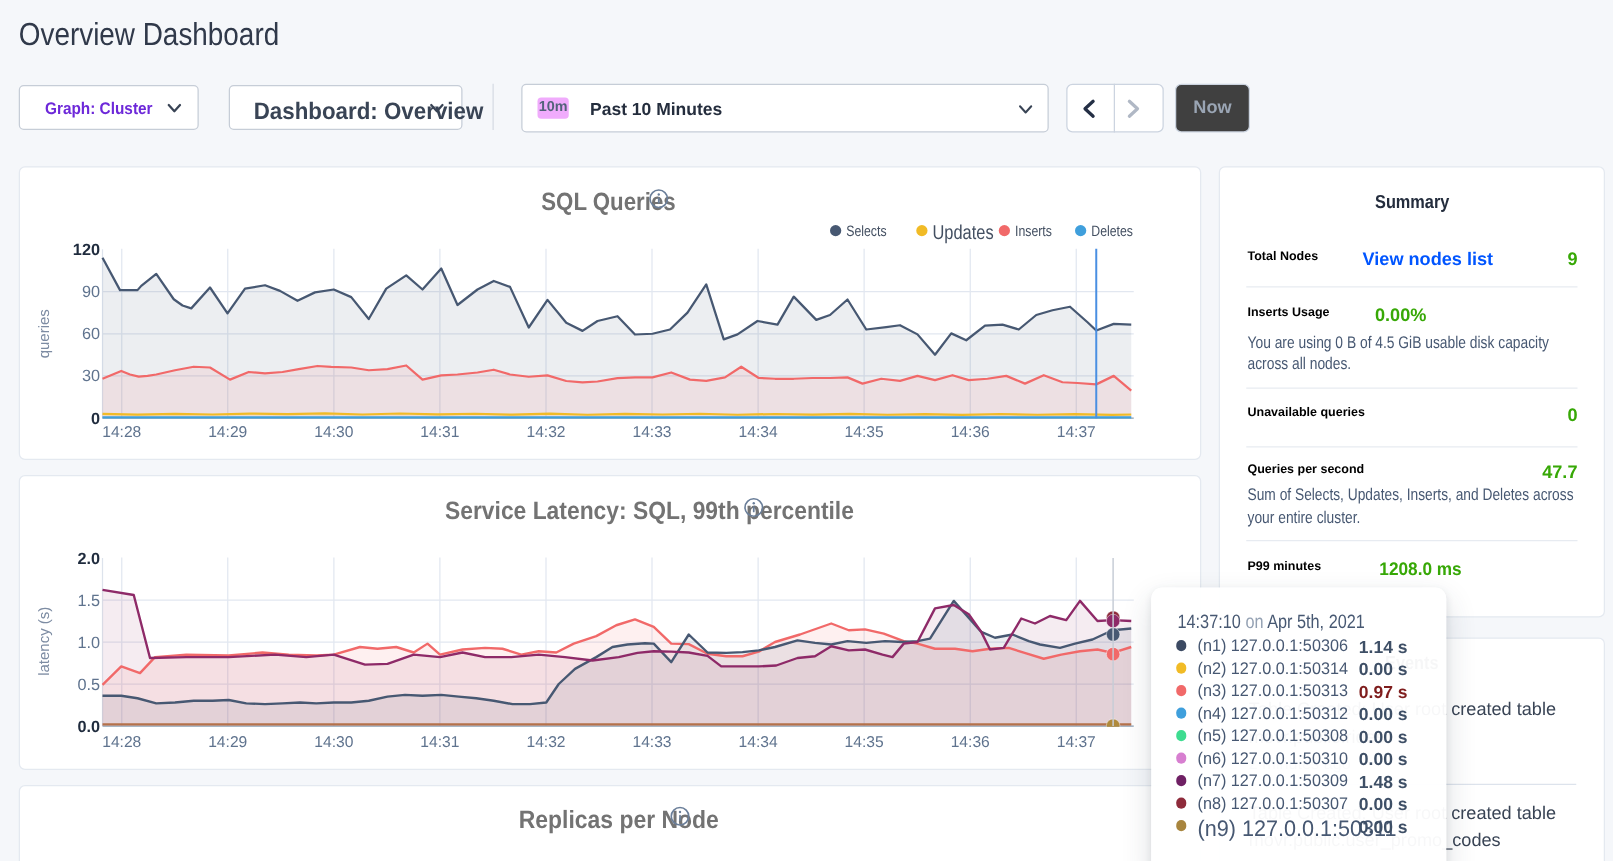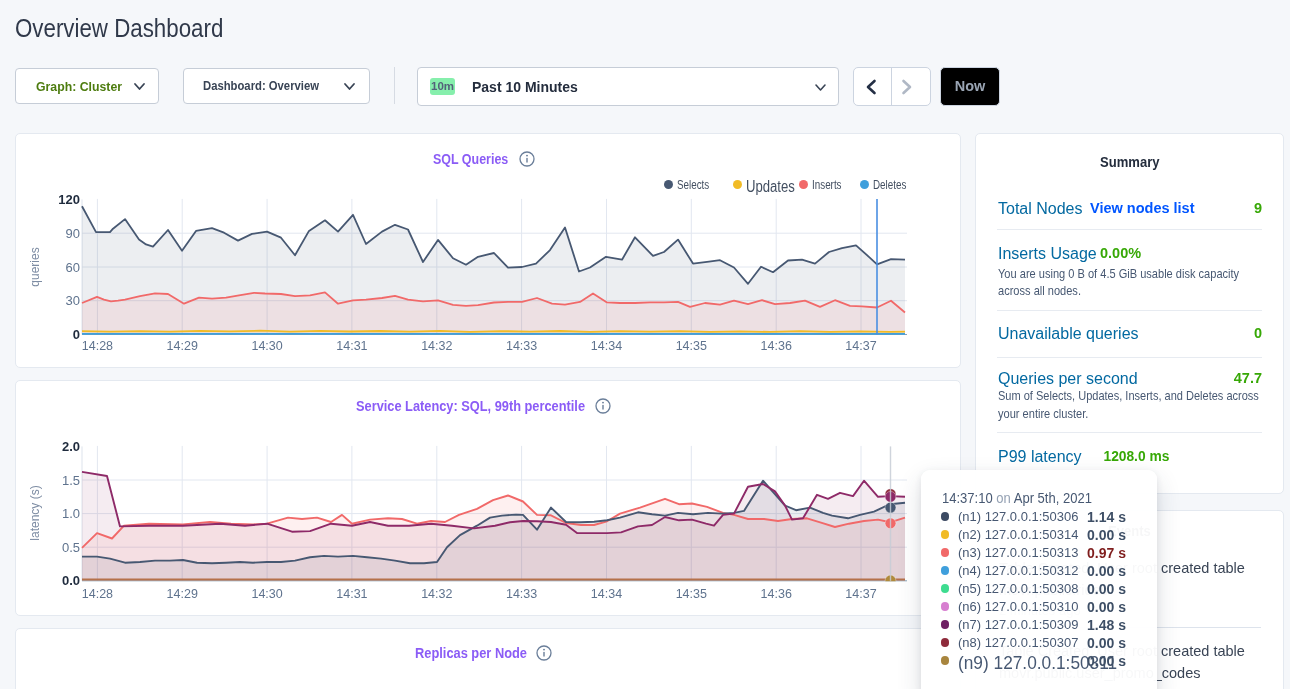--- a/index.html
+++ b/index.html
@@ -1,52 +1,52 @@
 <!DOCTYPE html>
 <html><head><meta charset="utf-8"><style>
 
 *{margin:0;padding:0;box-sizing:border-box}
 html,body{width:1290px;height:689px;overflow:hidden;background:#f5f7fa;
   font-family:"Liberation Sans",sans-serif;-webkit-font-smoothing:antialiased;}
 .abs{position:absolute}
 .card{position:absolute;background:#fff;border:1px solid #e4e9f0;border-radius:5px}
-.ctitle{position:absolute;font-size:14px;font-weight:bold;color:#8b5cf6;white-space:nowrap}
+.ctitle{position:absolute;font-size:20px;font-weight:bold;color:#737373;white-space:nowrap}
 .divline{position:absolute;height:1px;background:#e7ebf1}
-.slabel{font-size:16px;font-weight:normal;color:#0369a1;white-space:nowrap}
+.slabel{font-size:10px;font-weight:bold;color:#000000;white-space:nowrap}
 .sgreen{font-size:14.5px;font-weight:bold;color:#37a806;white-space:nowrap}
 .ssub{position:absolute;font-size:13.5px;color:#475872;line-height:17.6px;white-space:nowrap}
 
 </style></head><body>
 <div class="abs" style="left:15px;top:15px;font-size:25.5px;line-height:26px;color:#30394a"><span style="display:inline-block;transform:scaleX(0.875);transform-origin:0 50%;white-space:nowrap">Overview Dashboard</span></div>
 <div class="abs" style="left:15px;top:68px;width:144px;height:36px;background:#fff;border:1px solid #c6cdd7;border-radius:4px"></div>
-<div class="abs" style="left:36px;top:79px;font-size:13.5px;font-weight:bold;color:#4d7c0f"><span style="display:inline-block;transform:scaleX(0.91);transform-origin:0 50%;white-space:nowrap">Graph: Cluster</span></div>
+<div class="abs" style="left:36px;top:79px;font-size:13.5px;font-weight:bold;color:#6d28d9"><span style="display:inline-block;transform:scaleX(0.91);transform-origin:0 50%;white-space:nowrap">Graph: Cluster</span></div>
 <svg style="position:absolute;left:133.0px;top:82.0px" width="13" height="9" viewBox="0 0 13 9">
     <polyline points="2,2 6.5,7 11,2" fill="none" stroke="#394455" stroke-width="1.8" stroke-linecap="round" stroke-linejoin="round"></polyline>
   </svg>
 <div class="abs" style="left:183px;top:68px;width:187px;height:36px;background:#fff;border:1px solid #c6cdd7;border-radius:4px"></div>
-<div class="abs" style="left:203px;top:79px;font-size:12px;font-weight:bold;color:#394455"><span style="display:inline-block;transform:scaleX(0.94);transform-origin:0 50%;white-space:nowrap">Dashboard: Overview</span></div>
+<div class="abs" style="left:203px;top:79px;font-size:19px;font-weight:bold;color:#394455"><span style="display:inline-block;transform:scaleX(0.94);transform-origin:0 50%;white-space:nowrap">Dashboard: Overview</span></div>
 <svg style="position:absolute;left:343.0px;top:82.0px" width="13" height="9" viewBox="0 0 13 9">
     <polyline points="2,2 6.5,7 11,2" fill="none" stroke="#394455" stroke-width="1.8" stroke-linecap="round" stroke-linejoin="round"></polyline>
   </svg>
 <div class="abs" style="left:394px;top:67px;width:1px;height:37px;background:#d6dbe3"></div>
 <div class="abs" style="left:417px;top:67px;width:422px;height:39px;background:#fff;border:1px solid #c6cdd7;border-radius:4px"></div>
-<div class="abs" style="left:430px;top:78px;width:25px;height:17px;background:#86efac;border-radius:3px;text-align:center;font-size:11.5px;font-weight:bold;color:#53627a;line-height:17px">10m</div>
+<div class="abs" style="left:430px;top:78px;width:25px;height:17px;background:#f0abfc;border-radius:3px;text-align:center;font-size:11.5px;font-weight:bold;color:#53627a;line-height:17px">10m</div>
 <div class="abs" style="left:472px;top:79px;font-size:14px;font-weight:bold;color:#242d3d">Past 10 Minutes</div>
 <svg style="position:absolute;left:813.5px;top:82.5px" width="13" height="9" viewBox="0 0 13 9">
     <polyline points="2,2 6.5,7 11,2" fill="none" stroke="#394455" stroke-width="1.6" stroke-linecap="round" stroke-linejoin="round"></polyline>
   </svg>
 <div class="abs" style="left:853px;top:67px;width:78px;height:39px;background:#fff;border:1px solid #ccd4e0;border-radius:5px"></div>
 <div class="abs" style="left:891px;top:67px;width:1px;height:39px;background:#ccd4e0"></div>
 <svg class="abs" style="left:865px;top:79px" width="12" height="16" viewBox="0 0 12 16">
     <polyline points="9.5,2 3,8 9.5,14" fill="none" stroke="#242f45" stroke-width="2.6" stroke-linecap="round" stroke-linejoin="round"></polyline>
   </svg>
 <svg class="abs" style="left:901px;top:79px" width="12" height="16" viewBox="0 0 12 16">
     <polyline points="2.5,2 9,8 2.5,14" fill="none" stroke="#b0b8c5" stroke-width="2.6" stroke-linecap="round" stroke-linejoin="round"></polyline>
   </svg>
-<div class="abs" style="left:940px;top:67px;width:60px;height:39px;background:#000000;border:1px solid #ccd4e0;border-radius:5px;text-align:center;line-height:37px;font-size:14.5px;font-weight:bold;color:#9aa5b4">Now</div>
+<div class="abs" style="left:940px;top:67px;width:60px;height:39px;background:#404040;border:1px solid #ccd4e0;border-radius:5px;text-align:center;line-height:37px;font-size:14.5px;font-weight:bold;color:#9aa5b4">Now</div>
 <div class="card" style="left:15px;top:133px;width:946px;height:235px"></div>
 <div class="ctitle" style="left:433px;top:151px"><span style="display:inline-block;transform:scaleX(0.89);transform-origin:0 50%;white-space:nowrap">SQL Queries</span></div>
 <svg style="position:absolute;left:518.5px;top:150.5px" width="16" height="16" viewBox="0 0 16 16">
     <circle cx="8" cy="8" r="7" fill="none" stroke="#6a7e99" stroke-width="1.3"></circle>
     <rect x="7.3" y="6.8" width="1.4" height="5" rx="0.7" fill="#6a7e99"></rect>
     <circle cx="8" cy="4.6" r="0.95" fill="#6a7e99"></circle>
   </svg>
 <div class="abs" style="left:664px;top:180px;width:9px;height:9px;border-radius:50%;background:#475872"></div>
 <div class="abs" style="left:677px;top:178px;font-size:12px;color:#434f61"><span style="display:inline-block;transform:scaleX(0.82);transform-origin:0 50%;white-space:nowrap">Selects</span></div>
 <div class="abs" style="left:733px;top:180px;width:9px;height:9px;border-radius:50%;background:#f1bb26"></div>
@@ -172,21 +172,21 @@
 <div class="abs sgreen" style="left:1100px;top:244.5px;width:162px;text-align:left">0.00%</div>
 <div class="ssub" style="left:998px;top:264.5px"><span style="display:inline-block;transform:scaleX(0.819);transform-origin:0 50%;white-space:nowrap">You are using 0 B of 4.5 GiB usable disk capacity</span><br><span style="display:inline-block;transform:scaleX(0.819);transform-origin:0 50%;white-space:nowrap">across all nodes.</span></div>
 <div class="divline" style="left:997px;top:310px;width:265px"></div>
 <div class="abs slabel" style="left:998px;top:325px">Unavailable queries</div>
 <div class="abs sgreen" style="left:1100px;top:325px;width:162px;text-align:right">0</div>
 <div class="divline" style="left:997px;top:357px;width:265px"></div>
 <div class="abs slabel" style="left:998px;top:369.5px">Queries per second</div>
 <div class="abs sgreen" style="left:1100px;top:369.5px;width:162px;text-align:right">47.7</div>
 <div class="ssub" style="left:998px;top:387px"><span style="display:inline-block;transform:scaleX(0.816);transform-origin:0 50%;white-space:nowrap">Sum of Selects, Updates, Inserts, and Deletes across</span><br><span style="display:inline-block;transform:scaleX(0.819);transform-origin:0 50%;white-space:nowrap">your entire cluster.</span></div>
 <div class="divline" style="left:997px;top:432px;width:265px"></div>
-<div class="abs slabel" style="left:998px;top:447.5px">P99 latency</div>
+<div class="abs slabel" style="left:998px;top:447.5px">P99 minutes</div>
 <div class="abs sgreen" style="left:1100px;top:447.5px;width:162px;text-align:left"><span style="display:inline-block;transform:scaleX(0.95);transform-origin:100% 50%;white-space:nowrap">1208.0 ms</span></div>
 <div class="card" style="left:975px;top:510px;width:309px;height:230px"></div>
 <div class="abs" style="left:1108px;top:522px;font-size:15px;font-weight:bold;color:#242d3d"><span style="display:inline-block;transform:scaleX(0.87);transform-origin:0 50%;white-space:nowrap">Events</span></div>
 <div class="abs" style="left:999px;top:556.5px;font-size:14.5px;color:#394455;line-height:22.2px;white-space:nowrap">Table Created: User root created table<br>movr.public.rides</div>
 <div class="abs" style="left:999px;top:603px;font-size:13px;color:#8290a5">2 minutes ago</div>
 <div class="divline" style="left:999px;top:627px;width:262px;background:#dde3ec"></div>
 <div class="abs" style="left:999px;top:639.5px;font-size:14.5px;color:#394455;line-height:22.2px;white-space:nowrap">Table Created: User root created table<br>movr.public.user_promo_codes</div>
 <div class="abs" style="left:920.5px;top:470px;width:236px;height:230px;background:rgba(255,255,255,0.96);
 border-radius:9px;box-shadow:0 10px 24px rgba(45,55,75,0.16), 0 2px 6px rgba(45,55,75,0.10)"></div>
 <div class="abs" style="left:942px;top:489px;font-size:15.5px;color:#475872"><span style="display:inline-block;transform:scaleX(0.84);transform-origin:0 50%;white-space:nowrap">14:37:10 <span style="color:#94a1b3">on</span> Apr 5th, 2021</span></div>

